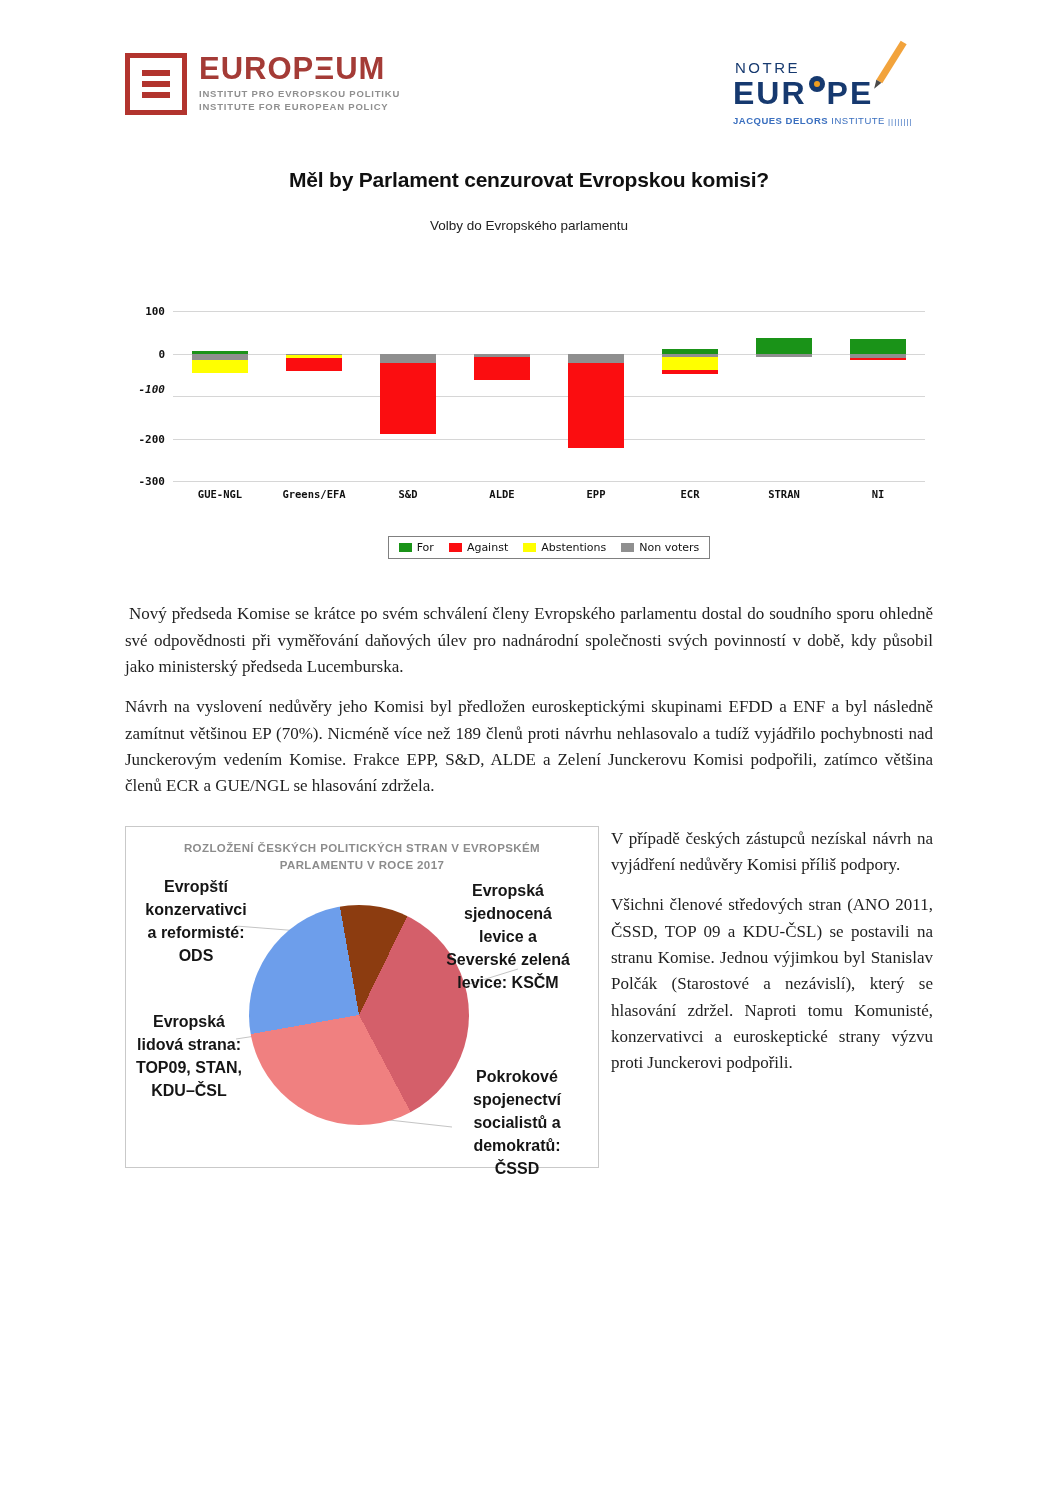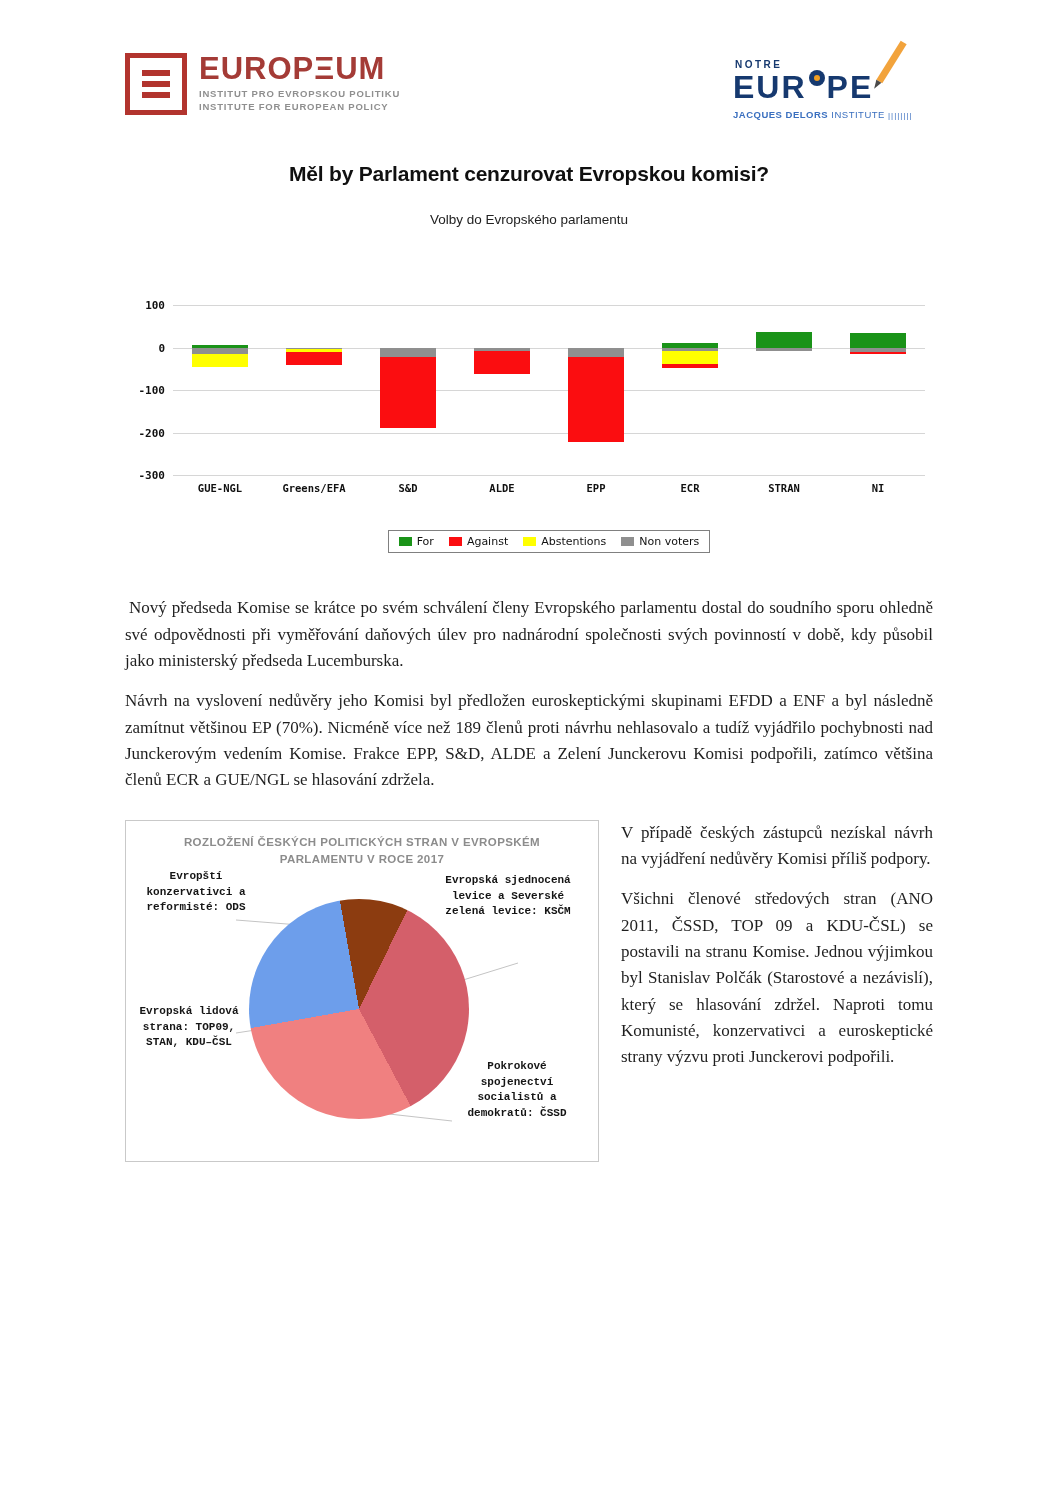--- a/index.html
+++ b/index.html
@@ -11,21 +11,21 @@
   .masthead { display:flex; justify-content:space-between; align-items:flex-start; padding-top:44px; }
   .logo-europeum { display:flex; align-items:flex-start; gap:12px; }
   .eu-square { width:52px; height:52px; border:5px solid #b2342e; display:flex; flex-direction:column;
                justify-content:center; align-items:center; gap:5px; }
   .eu-square i { display:block; width:28px; height:6px; background:#b2342e; }
   .eu-wordmark { font-family:"Liberation Sans", sans-serif; font-weight:bold; font-size:31px;
                  letter-spacing:1px; color:#a43b36; line-height:1.05; }
   .eu-sub { font-family:"Liberation Sans", sans-serif; font-size:9.5px; font-weight:bold;
             letter-spacing:0.8px; color:#8f8f8f; margin-top:2px; }
   .logo-notre { position:relative; width:200px; text-align:left; font-family:"Liberation Sans", sans-serif; padding-top:6px; }
-  .ne-top { font-size:10px; font-weight:bold; letter-spacing:2.5px; color:#16396f; margin-left:2px; }
+  .ne-top { font-size:15px; font-weight:normal; letter-spacing:2.5px; color:#16396f; margin-left:2px; }
   .ne-main { font-size:32px; font-weight:bold; letter-spacing:2px; color:#16396f; line-height:1.1; display:flex; align-items:flex-start; }
   .ne-dot { display:inline-block; width:16px; height:16px; border-radius:50%; background:#16396f; position:relative; margin:0 2px; }
   .ne-dot::after { content:""; position:absolute; left:5px; top:5px; width:6px; height:6px; border-radius:50%; background:#ef9d20; }
   .ne-bottom { margin-top:4px; font-size:9.5px; color:#3a6fbf; letter-spacing:0.5px; white-space:nowrap; }
   .ne-bottom .b { font-weight:bold; }
   .ne-bottom .ticks { letter-spacing:1px; font-size:8px; }
   .pencil { position:absolute; right:38px; top:-14px; width:7px; height:46px; background:#f2a33c; transform:rotate(32deg); }
   .pencil::after { content:""; position:absolute; left:0; bottom:-9px; border-left:3.5px solid transparent;
                    border-right:3.5px solid transparent; border-top:9px solid #4a4a4a; }
 
@@ -49,29 +49,29 @@
             padding:4px 10px; background:#fff; }
   .legend-item { display:inline-flex; align-items:center; font:11px "DejaVu Sans", sans-serif; color:#111; }
   .legend-item .swatch { width:13px; height:9px; display:inline-block; margin-right:5px; }
 
   
   .body-p { margin:0; text-align:justify; font-size:17px; line-height:1.55; }
   .body-p.first { margin-top:42px; text-indent:4px; }
   .body-p + .body-p { margin-top:14px; }
 
   
-  .columns { display:flex; gap:22px; margin-top:26px; align-items:flex-start; }
+  .columns { display:flex; gap:12px; margin-top:26px; align-items:flex-start; }
   .pie-box { margin:0; flex:none; width:472px; height:340px; border:1px solid #c9c9c9;
              position:relative; background:#fff; }
   .pie-title { position:absolute; top:13px; left:50%; transform:translateX(-50%); width:360px;
                text-align:center; font-family:"Liberation Sans", sans-serif; font-weight:bold;
                font-size:11.5px; letter-spacing:0.4px; color:#8c8c8c; line-height:1.55; }
   .pie { position:absolute; left:123px; top:78px; width:220px; height:220px; border-radius:50%; }
-  .pie-label { position:absolute; font-family:Liberation Mono, monospace; font-weight:bold;
-               font-size:11px; line-height:1.45; text-align:center; color:#151515; }
+  .pie-label { position:absolute; font-family:Liberation Sans, sans-serif; font-weight:bold;
+               font-size:16px; line-height:1.45; text-align:center; color:#151515; }
   .pie-label.l-ods  { left:14px;  top:48px;  width:112px; }
   .pie-label.l-kscm { left:319px; top:52px;  width:126px; }
   .pie-label.l-epp  { left:8px;   top:183px; width:110px; }
   .pie-label.l-cssd { left:328px; top:238px; width:126px; }
   .leaders { position:absolute; inset:0; pointer-events:none; }
 
   .col-right { flex:1; }
   .col-right p { margin:0; text-align:justify; font-size:17px; line-height:1.55; }
   .col-right p + p { margin-top:14px; }
 </style>
@@ -114,21 +114,21 @@
     <h1 class="doc-title">Měl by Parlament cenzurovat Evropskou komisi?</h1>
     <div class="doc-subtitle">Volby do Evropského parlamentu</div>
 
     <section class="bar-chart">
       <div class="plot" id="bar-plot">
           <div class="gridline" style="top: 0px;"></div>
           <div class="ytick" style="top: -6px;">100</div>
           <div class="gridline" style="top: 42.5px;"></div>
           <div class="ytick" style="top: 36.5px;">0</div>
           <div class="gridline" style="top: 85px;"></div>
-          <div class="ytick" style="top: 79px;">-100</div>
+          <div class="ytick" style="top: 72px; font-style: italic;">-100</div>
           <div class="gridline" style="top: 127.5px;"></div>
           <div class="ytick" style="top: 121.5px;">-200</div>
           <div class="gridline" style="top: 170px;"></div>
           <div class="ytick" style="top: 164px;">-300</div>
           <div class="seg" style="left: calc(6.25% - 28px); top: 39.95px; height: 2.55px; background: rgb(26, 147, 24);"></div>
           <div class="seg" style="left: calc(6.25% - 28px); top: 42.5px; height: 6.375px; background: rgb(143, 143, 143);"></div>
           <div class="seg" style="left: calc(6.25% - 28px); top: 48.875px; height: 12.75px; background: rgb(255, 255, 0);"></div>
           <div class="seg" style="left: calc(18.75% - 28px); top: 42.5px; height: 1.7px; background: rgb(143, 143, 143);"></div>
           <div class="seg" style="left: calc(18.75% - 28px); top: 44.2px; height: 2.55px; background: rgb(255, 255, 0);"></div>
           <div class="seg" style="left: calc(18.75% - 28px); top: 46.75px; height: 12.75px; background: rgb(251, 13, 16);"></div>

